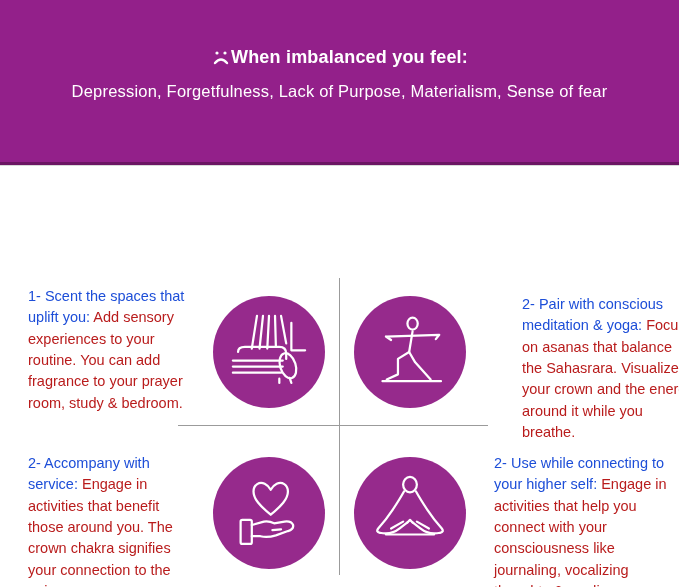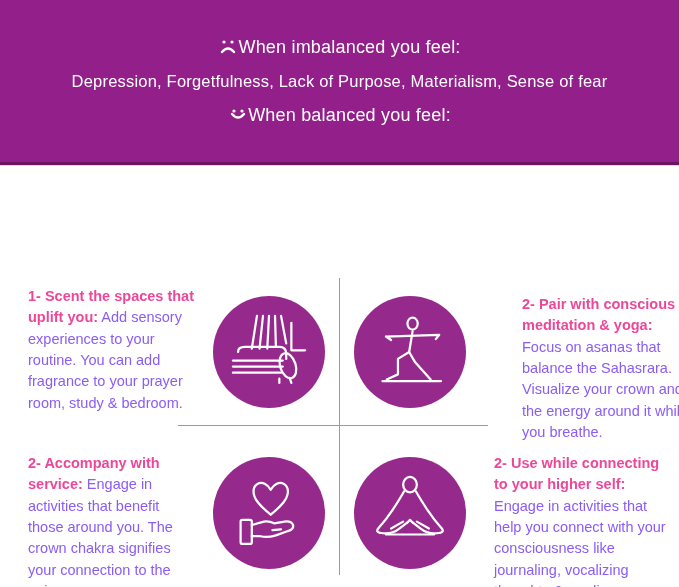--- a/index.html
+++ b/index.html
@@ -15,41 +15,41 @@
   .header {
     position: absolute; left: 0; top: 0; width: 679px; height: 165px;
     background: #93208a;
     border-bottom: 3px solid #6b1563;
     box-shadow: 0 1px 0 #d9d9d9;
     display: flex; flex-direction: column; align-items: center; justify-content: center;
     color: #ffffff; text-align: center;
   }
   .header .group { margin: 7px 0; }
   .header .head-line {
-    font-weight: normal; font-size: 18px; letter-spacing: .2px;
+    font-weight: bold; font-size: 18px; letter-spacing: .2px;
     display: flex; align-items: center; justify-content: center; 
   }
   .header .list-line { font-size: 16.5px; margin-top: 14px; letter-spacing: .2px; }
   .face-icon { display: inline-block; width: 20px; height: 16px; }
 
   
   .section-title {
     position: absolute; left: 0; top: 218px; width: 679px;
     text-align: center; color: #4a4a4a;
     font-size: 25px; font-weight: 300; letter-spacing: 1.5px;
   }
 
   
   .divider-v { position: absolute; left: 339px; top: 278px; width: 1px; height: 297px; background: #9b9b9b; }
   .divider-h { position: absolute; left: 178px; top: 425px; width: 310px; height: 1px; background: #9b9b9b; }
 
   
   .tip-text { position: absolute; font-size: 14.5px; line-height: 1.47; }
-  .tip-text .h { font-weight: bold; color: #ec4899; }
-  .tip-text .b { color: #8b5cf6; }
+  .tip-text .h { font-weight: normal; color: #1d4ed8; }
+  .tip-text .b { color: #b91c1c; }
   .tip-1 { left: 28px; top: 286px; width: 168px; }
   .tip-2 { left: 522px; top: 294px; width: 174px; }
   .tip-3 { left: 28px; top: 453px; width: 170px; }
   .tip-4 { left: 494px; top: 453px; width: 178px; }
 
   
   .icon-circle {
     position: absolute; width: 112px; height: 112px; border-radius: 50%;
     background: #962a8c; display: flex; align-items: center; justify-content: center;
   }
@@ -73,30 +73,20 @@
             <circle cx="6" cy="3" r="1.6" fill="#fff"></circle>
             <circle cx="14" cy="3" r="1.6" fill="#fff"></circle>
             <path d="M4 13 Q10 6 16 13" stroke="#fff" stroke-width="2.4" fill="none" stroke-linecap="round"></path>
           </svg>
         </span>
         <span>When imbalanced you feel:</span>
       </div>
       <div class="list-line">Depression, Forgetfulness, Lack of Purpose, Materialism, Sense of fear</div>
     </div>
     <div class="group">
-      <div class="head-line">
-        <span class="face-icon">
-          <svg viewBox="0 0 20 16">
-            <circle cx="6" cy="4" r="1.6" fill="#fff"></circle>
-            <circle cx="14" cy="4" r="1.6" fill="#fff"></circle>
-            <path d="M4 7 Q10 14 16 7" stroke="#fff" stroke-width="2.4" fill="none" stroke-linecap="round"></path>
-          </svg>
-        </span>
-        <span>When balanced you feel:</span>
-      </div>
     </div>
   </div>
 
 
   <div class="divider-v"></div>
   <div class="divider-h"></div>
 
   <p class="tip-text tip-1"><span class="h">1- Scent the spaces that uplift you:</span> <span class="b">Add sensory experiences to your routine. You can add fragrance to your prayer room, study &amp; bedroom.</span></p>
 
   <p class="tip-text tip-2"><span class="h">2- Pair with conscious meditation &amp; yoga:</span> <span class="b">Focus on asanas that balance the Sahasrara. Visualize your crown and the energy around it while you breathe.</span></p>

